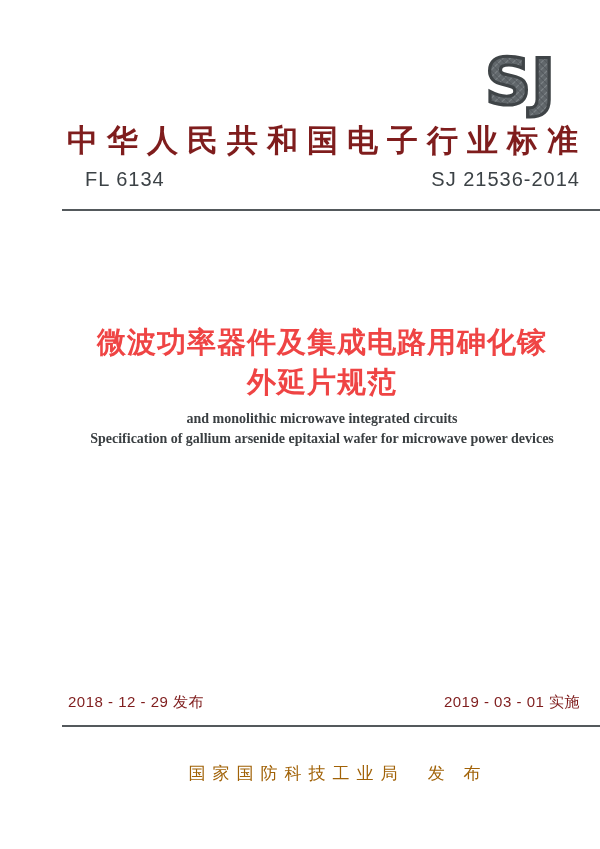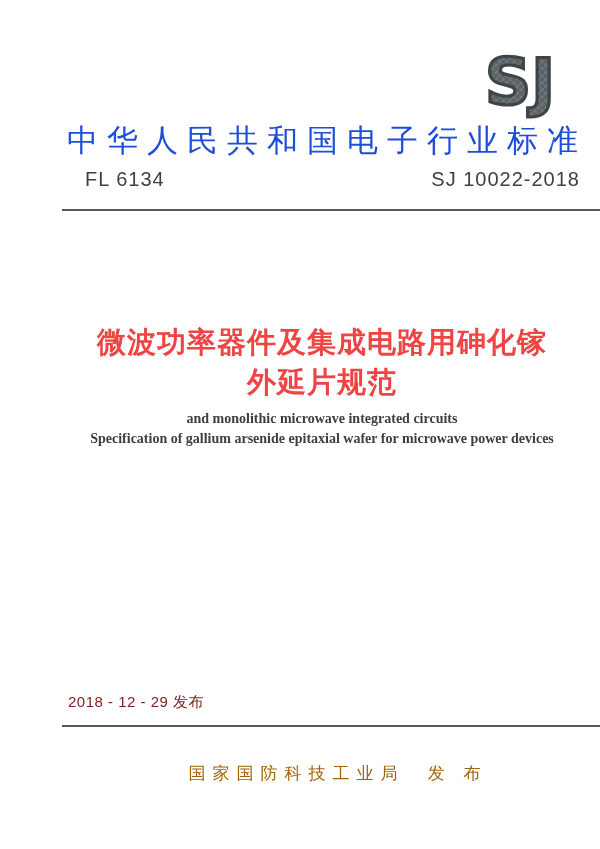--- a/index.html
+++ b/index.html
@@ -23,24 +23,24 @@
     right: 68px;
     width: 112px;
     height: 80px;
   }
   .heading {
     position: absolute;
     top: 120px;
     left: 67px;
     width: 490px;
     font-size: 31px;
-    font-weight: 400;
+    font-weight: 700;
     letter-spacing: 9px;
     white-space: nowrap;
-    color: #1d4ed8;
+    color: #7f1d1d;
     text-align: right;
   }
   .code-row {
     position: absolute;
     top: 168px;
     left: 85px;
     right: 64px;
     display: flex;
     justify-content: space-between;
     font-size: 20px;
@@ -117,36 +117,37 @@
         <line x1="0" y1="2.5" x2="5" y2="2.5" stroke="#50565a" stroke-width="0.8"></line>
       </pattern>
     </defs>
     <text x="56" y="64" text-anchor="middle" font-family="'DejaVu Sans', sans-serif" font-size="64" font-weight="bold" fill="url(#hatch)" stroke="#3f4447" stroke-width="3.2">SJ</text>
   </svg>
 
   <div class="heading">中华人民共和国电子行业标准</div>
 
   <div class="code-row">
     <span>FL 6134</span>
-    <span>SJ 10022-2018</span>
+    <span>SJ 21536-2014</span>
   </div>
 
   <div class="rule rule-top"></div>
 
   <div class="title-zh">
     <div>微波功率器件及集成电路用砷化镓</div>
     <div>外延片规范</div>
   </div>
 
   <div class="title-en">
     <div>and monolithic microwave integrated circuits</div>
     <div>Specification of gallium arsenide epitaxial wafer for microwave power devices</div>
   </div>
 
   <div class="date-row">
     <span>2018 - 12 - 29 发布</span>
+    <span>2019 - 03 - 01 实施</span>
   </div>
 
   <div class="rule rule-bottom"></div>
 
   <div class="publisher">国家国防科技工业局  发 布</div>
 
 </div>
 
 </body></html>

